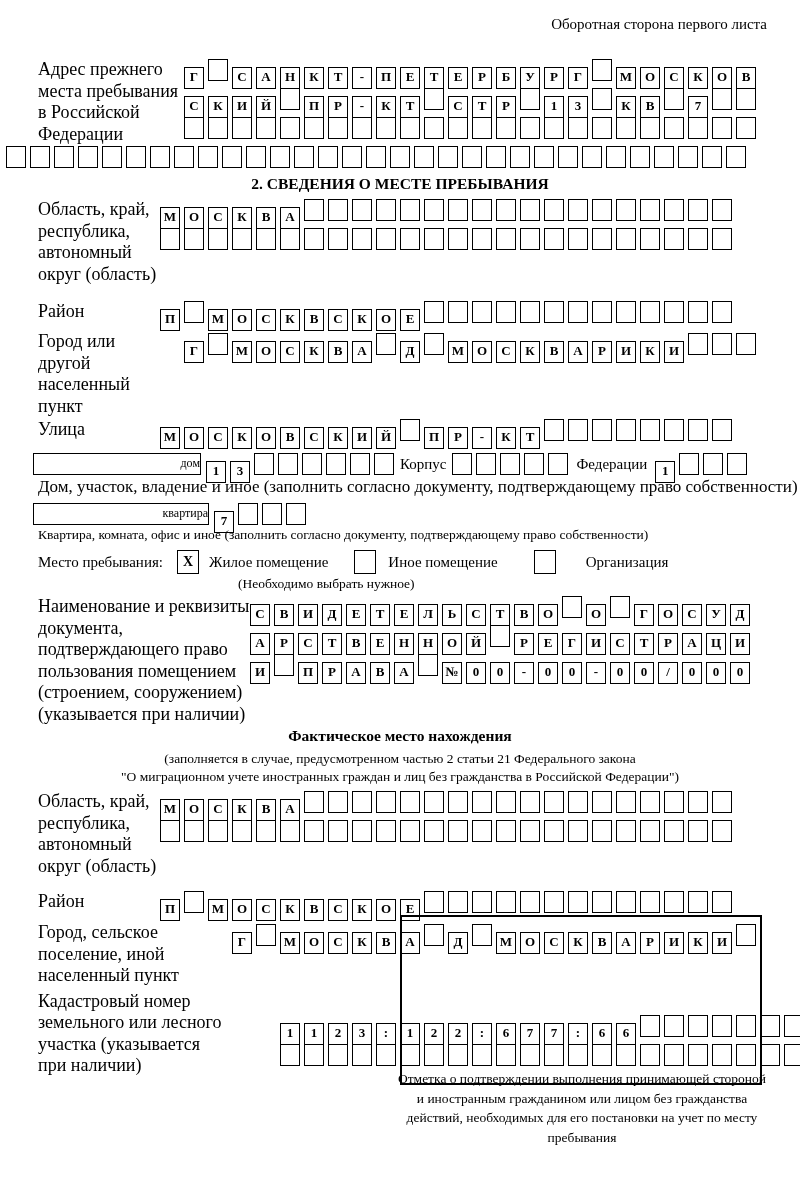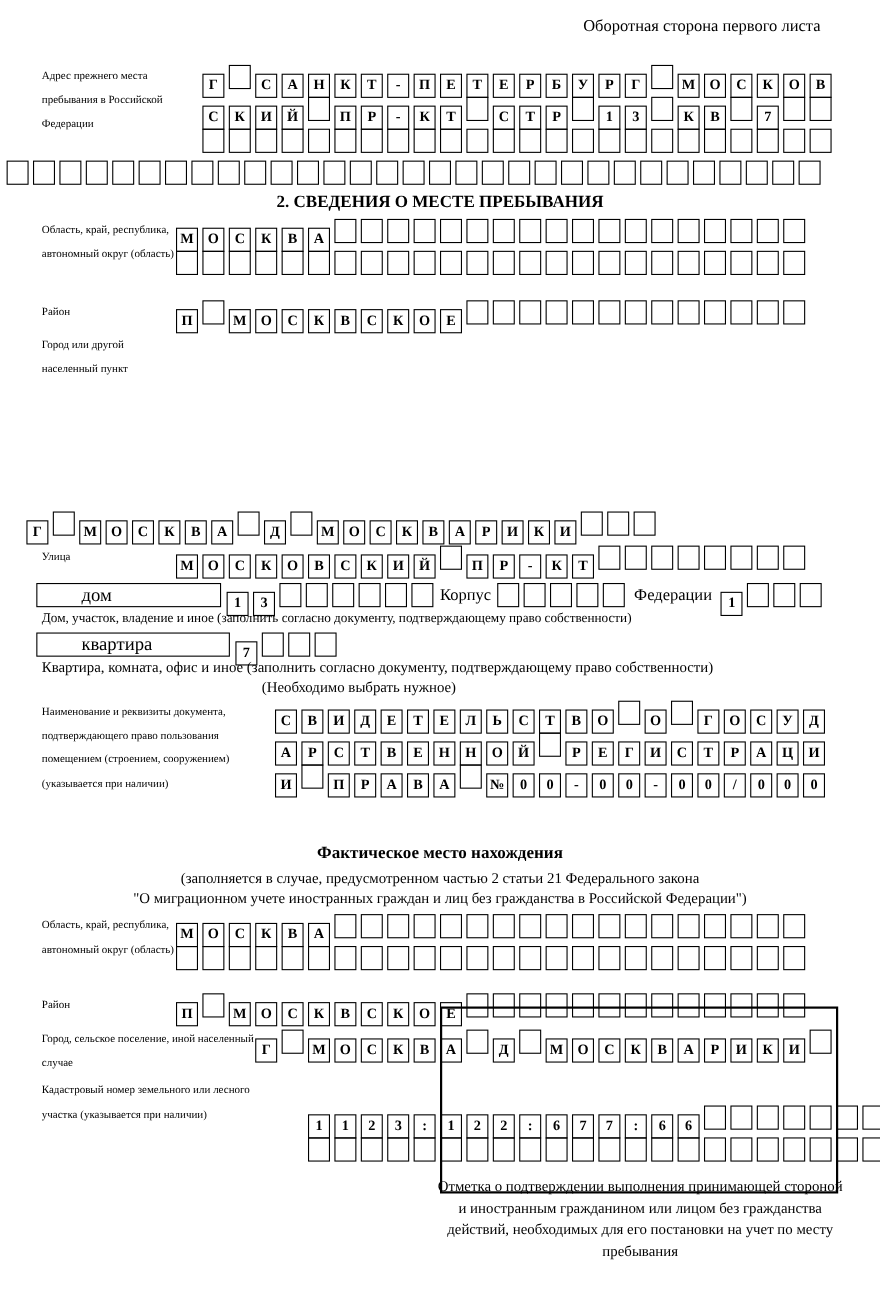--- a/index.html
+++ b/index.html
@@ -1,33 +1,33 @@
 <!DOCTYPE html>
 <html><head>
 <meta charset="utf-8">
 <style>
   html,body{margin:0;padding:0;background:#fff;}
   .page{position:relative;width:800px;height:1180px;background:#ffffff;color:#000;
         font-family:"Liberation Serif","DejaVu Serif",serif;overflow:hidden;}
-  .side-note{padding:16px 54px 0 0;text-align:right;font-size:15px;}
+  .side-note{padding:16px 33px 0 0;text-align:right;font-size:15px;}
   
   .cellrow{white-space:nowrap;height:22px;margin-bottom:7px;line-height:0;}
   .cell{display:inline-block;width:20px;height:22px;border:1.5px solid #000;box-sizing:border-box;
         margin-right:4px;text-align:center;font-weight:700;font-size:13px;line-height:18px;
         font-family:"Liberation Serif",serif;}
   .frow{display:flex;align-items:flex-start;}
-  .flabel{font-size:10px;line-height:21.5px;box-sizing:border-box;padding-left:38px;}
+  .flabel{font-size:18px;line-height:21.5px;box-sizing:border-box;padding-left:38px;}
   .w184{width:184px;flex:0 0 184px;}
   .w160{width:160px;flex:0 0 160px;}
   .w250{width:250px;flex:0 0 250px;}
   .w232{width:232px;flex:0 0 232px;}
   .caption{font-size:13px;text-align:center;margin:2px 0 0 0;}
   .sec-title{font-size:15.5px;font-weight:700;text-align:center;margin:4px 0 6px 0;}
-  .widebox{height:22px;border:1.5px solid #000;box-sizing:border-box;text-align:left;
-           font-size:17px;line-height:19px;padding-left:40px;}
+  .widebox{height:22px;border:1.5px solid #000;box-sizing:border-box;text-align:right;
+           font-size:12px;line-height:19px;padding-left:40px;}
   .smalllab{font-size:15px;line-height:22px;}
   .cbox{display:inline-block;width:22px;height:24px;border:1.5px solid #000;box-sizing:border-box;
         text-align:center;font-weight:700;font-size:14px;line-height:21px;vertical-align:middle;}
   .mestorow{display:flex;align-items:center;margin-left:38px;font-size:15px;}
   .stamp-box{position:absolute;left:400px;top:915px;width:362px;height:170px;border:2px solid #000;box-sizing:border-box;}
   .stamp-cap{position:absolute;left:396px;top:1069px;width:372px;text-align:center;font-size:13.5px;line-height:19.5px;}
 </style>
 </head>
 <body>
 
@@ -53,46 +53,55 @@
       <div class="cellrow"><span class="cell">М</span><span class="cell">О</span><span class="cell">С</span><span class="cell">К</span><span class="cell">В</span><span class="cell">А</span><span class="cell"></span><span class="cell"></span><span class="cell"></span><span class="cell"></span><span class="cell"></span><span class="cell"></span><span class="cell"></span><span class="cell"></span><span class="cell"></span><span class="cell"></span><span class="cell"></span><span class="cell"></span><span class="cell"></span><span class="cell"></span><span class="cell"></span><span class="cell"></span><span class="cell"></span><span class="cell"></span></div>
       <div class="cellrow"><span class="cell"></span><span class="cell"></span><span class="cell"></span><span class="cell"></span><span class="cell"></span><span class="cell"></span><span class="cell"></span><span class="cell"></span><span class="cell"></span><span class="cell"></span><span class="cell"></span><span class="cell"></span><span class="cell"></span><span class="cell"></span><span class="cell"></span><span class="cell"></span><span class="cell"></span><span class="cell"></span><span class="cell"></span><span class="cell"></span><span class="cell"></span><span class="cell"></span><span class="cell"></span><span class="cell"></span></div>
     </div>
   </div>
 
   <div class="frow" style="margin-top:16px;">
     <div class="flabel w160">Район</div>
     <div class="cellrow"><span class="cell">П</span><span class="cell"></span><span class="cell">М</span><span class="cell">О</span><span class="cell">С</span><span class="cell">К</span><span class="cell">В</span><span class="cell">С</span><span class="cell">К</span><span class="cell">О</span><span class="cell">Е</span><span class="cell"></span><span class="cell"></span><span class="cell"></span><span class="cell"></span><span class="cell"></span><span class="cell"></span><span class="cell"></span><span class="cell"></span><span class="cell"></span><span class="cell"></span><span class="cell"></span><span class="cell"></span><span class="cell"></span></div>
   </div>
 
-  <div class="frow" style="margin-top:1px;flex-direction:column;">
+  <div class="frow" style="margin-top:1px;">
     <div class="flabel w160" style="width:160px;flex:0 0 160px;">Город или другой населенный пункт</div>
     <div class="cellrow" style="margin-left:24px;margin-top:2px;"><span class="cell">Г</span><span class="cell"></span><span class="cell">М</span><span class="cell">О</span><span class="cell">С</span><span class="cell">К</span><span class="cell">В</span><span class="cell">А</span><span class="cell"></span><span class="cell">Д</span><span class="cell"></span><span class="cell">М</span><span class="cell">О</span><span class="cell">С</span><span class="cell">К</span><span class="cell">В</span><span class="cell">А</span><span class="cell">Р</span><span class="cell">И</span><span class="cell">К</span><span class="cell">И</span><span class="cell"></span><span class="cell"></span><span class="cell"></span></div>
   </div>
 
   <div class="frow" style="margin-top:2px;">
     <div class="flabel w160">Улица</div>
     <div class="cellrow"><span class="cell">М</span><span class="cell">О</span><span class="cell">С</span><span class="cell">К</span><span class="cell">О</span><span class="cell">В</span><span class="cell">С</span><span class="cell">К</span><span class="cell">И</span><span class="cell">Й</span><span class="cell"></span><span class="cell">П</span><span class="cell">Р</span><span class="cell">-</span><span class="cell">К</span><span class="cell">Т</span><span class="cell"></span><span class="cell"></span><span class="cell"></span><span class="cell"></span><span class="cell"></span><span class="cell"></span><span class="cell"></span><span class="cell"></span></div>
   </div>
 
   <div class="frow" style="margin-top:5px;margin-left:33px;align-items:center;">
     <div class="widebox" style="width:168px;">дом</div>
     <div class="cellrow" style="margin:0 0 0 5px;"><span class="cell">1</span><span class="cell">3</span><span class="cell"></span><span class="cell"></span><span class="cell"></span><span class="cell"></span><span class="cell"></span><span class="cell"></span></div>
     <div class="smalllab" style="margin:0 6px 0 2px;">Корпус</div>
     <div class="cellrow" style="margin:0;"><span class="cell"></span><span class="cell"></span><span class="cell"></span><span class="cell"></span><span class="cell"></span></div>
     <div class="smalllab" style="margin:0 8px 0 4px;">Федерации</div>
     <div class="cellrow" style="margin:0;"><span class="cell">1</span><span class="cell"></span><span class="cell"></span><span class="cell"></span></div>
   </div>
-  <div class="caption" style="text-align:left;margin-left:38px;font-size:12px;">Дом, участок, владение и иное (заполнить согласно документу, подтверждающему право собственности)</div>
+  <div class="caption" style="text-align:left;margin-left:38px;font-size:17px;">Дом, участок, владение и иное (заполнить согласно документу, подтверждающему право собственности)</div>
 
   <div class="frow" style="margin-top:6px;margin-left:33px;align-items:center;">
     <div class="widebox" style="width:176px;">квартира</div>
     <div class="cellrow" style="margin:0 0 0 5px;"><span class="cell">7</span><span class="cell"></span><span class="cell"></span><span class="cell"></span></div>
   </div>
   <div class="caption" style="text-align:left;margin-left:38px;font-size:13.5px;">Квартира, комната, офис и иное (заполнить согласно документу, подтверждающему право собственности)</div>
 
+  <div class="mestorow" style="margin-top:7px;">
+    <span>Место пребывания:</span>
+    <span class="cbox" style="margin-left:14px;">X</span>
+    <span style="margin-left:10px;">Жилое помещение</span>
+    <span class="cbox" style="margin-left:26px;"></span>
+    <span style="margin-left:12px;">Иное помещение</span>
+    <span class="cbox" style="margin-left:36px;"></span>
+    <span style="margin-left:30px;">Организация</span>
+  </div>
   <div style="font-size:13.5px;margin-left:238px;margin-top:2px;">(Необходимо выбрать нужное)</div>
 
   <div class="frow" style="margin-top:4px;min-height:128px;">
     <div class="flabel w250">Наименование и реквизиты документа, подтверждающего право пользования помещением (строением, сооружением) (указывается при наличии)</div>
     <div>
       <div class="cellrow"><span class="cell">С</span><span class="cell">В</span><span class="cell">И</span><span class="cell">Д</span><span class="cell">Е</span><span class="cell">Т</span><span class="cell">Е</span><span class="cell">Л</span><span class="cell">Ь</span><span class="cell">С</span><span class="cell">Т</span><span class="cell">В</span><span class="cell">О</span><span class="cell"></span><span class="cell">О</span><span class="cell"></span><span class="cell">Г</span><span class="cell">О</span><span class="cell">С</span><span class="cell">У</span><span class="cell">Д</span></div>
       <div class="cellrow"><span class="cell">А</span><span class="cell">Р</span><span class="cell">С</span><span class="cell">Т</span><span class="cell">В</span><span class="cell">Е</span><span class="cell">Н</span><span class="cell">Н</span><span class="cell">О</span><span class="cell">Й</span><span class="cell"></span><span class="cell">Р</span><span class="cell">Е</span><span class="cell">Г</span><span class="cell">И</span><span class="cell">С</span><span class="cell">Т</span><span class="cell">Р</span><span class="cell">А</span><span class="cell">Ц</span><span class="cell">И</span></div>
       <div class="cellrow"><span class="cell">И</span><span class="cell"></span><span class="cell">П</span><span class="cell">Р</span><span class="cell">А</span><span class="cell">В</span><span class="cell">А</span><span class="cell"></span><span class="cell">№</span><span class="cell">0</span><span class="cell">0</span><span class="cell">-</span><span class="cell">0</span><span class="cell">0</span><span class="cell">-</span><span class="cell">0</span><span class="cell">0</span><span class="cell">/</span><span class="cell">0</span><span class="cell">0</span><span class="cell">0</span></div>
     </div>
   </div>
@@ -108,21 +117,21 @@
       <div class="cellrow"><span class="cell"></span><span class="cell"></span><span class="cell"></span><span class="cell"></span><span class="cell"></span><span class="cell"></span><span class="cell"></span><span class="cell"></span><span class="cell"></span><span class="cell"></span><span class="cell"></span><span class="cell"></span><span class="cell"></span><span class="cell"></span><span class="cell"></span><span class="cell"></span><span class="cell"></span><span class="cell"></span><span class="cell"></span><span class="cell"></span><span class="cell"></span><span class="cell"></span><span class="cell"></span><span class="cell"></span></div>
     </div>
   </div>
 
   <div class="frow" style="margin-top:14px;">
     <div class="flabel w160">Район</div>
     <div class="cellrow"><span class="cell">П</span><span class="cell"></span><span class="cell">М</span><span class="cell">О</span><span class="cell">С</span><span class="cell">К</span><span class="cell">В</span><span class="cell">С</span><span class="cell">К</span><span class="cell">О</span><span class="cell">Е</span><span class="cell"></span><span class="cell"></span><span class="cell"></span><span class="cell"></span><span class="cell"></span><span class="cell"></span><span class="cell"></span><span class="cell"></span><span class="cell"></span><span class="cell"></span><span class="cell"></span><span class="cell"></span><span class="cell"></span></div>
   </div>
 
   <div class="frow" style="margin-top:2px;">
-    <div class="flabel w232">Город, сельское поселение, иной населенный случае</div>
+    <div class="flabel w232">Город, сельское поселение, иной населенный пункт</div>
     <div class="cellrow" style="margin-top:2px;"><span class="cell">Г</span><span class="cell"></span><span class="cell">М</span><span class="cell">О</span><span class="cell">С</span><span class="cell">К</span><span class="cell">В</span><span class="cell">А</span><span class="cell"></span><span class="cell">Д</span><span class="cell"></span><span class="cell">М</span><span class="cell">О</span><span class="cell">С</span><span class="cell">К</span><span class="cell">В</span><span class="cell">А</span><span class="cell">Р</span><span class="cell">И</span><span class="cell">К</span><span class="cell">И</span><span class="cell"></span></div>
   </div>
 
   <div class="frow" style="margin-top:4px;">
     <div class="flabel w232">Кадастровый номер земельного или лесного участка (указывается при наличии)</div>
     <div style="margin-top:24px;padding-left:48px;">
       <div class="cellrow"><span class="cell">1</span><span class="cell">1</span><span class="cell">2</span><span class="cell">3</span><span class="cell">:</span><span class="cell">1</span><span class="cell">2</span><span class="cell">2</span><span class="cell">:</span><span class="cell">6</span><span class="cell">7</span><span class="cell">7</span><span class="cell">:</span><span class="cell">6</span><span class="cell">6</span><span class="cell"></span><span class="cell"></span><span class="cell"></span><span class="cell"></span><span class="cell"></span><span class="cell"></span><span class="cell"></span></div>
       <div class="cellrow"><span class="cell"></span><span class="cell"></span><span class="cell"></span><span class="cell"></span><span class="cell"></span><span class="cell"></span><span class="cell"></span><span class="cell"></span><span class="cell"></span><span class="cell"></span><span class="cell"></span><span class="cell"></span><span class="cell"></span><span class="cell"></span><span class="cell"></span><span class="cell"></span><span class="cell"></span><span class="cell"></span><span class="cell"></span><span class="cell"></span><span class="cell"></span><span class="cell"></span></div>
     </div>
   </div>

